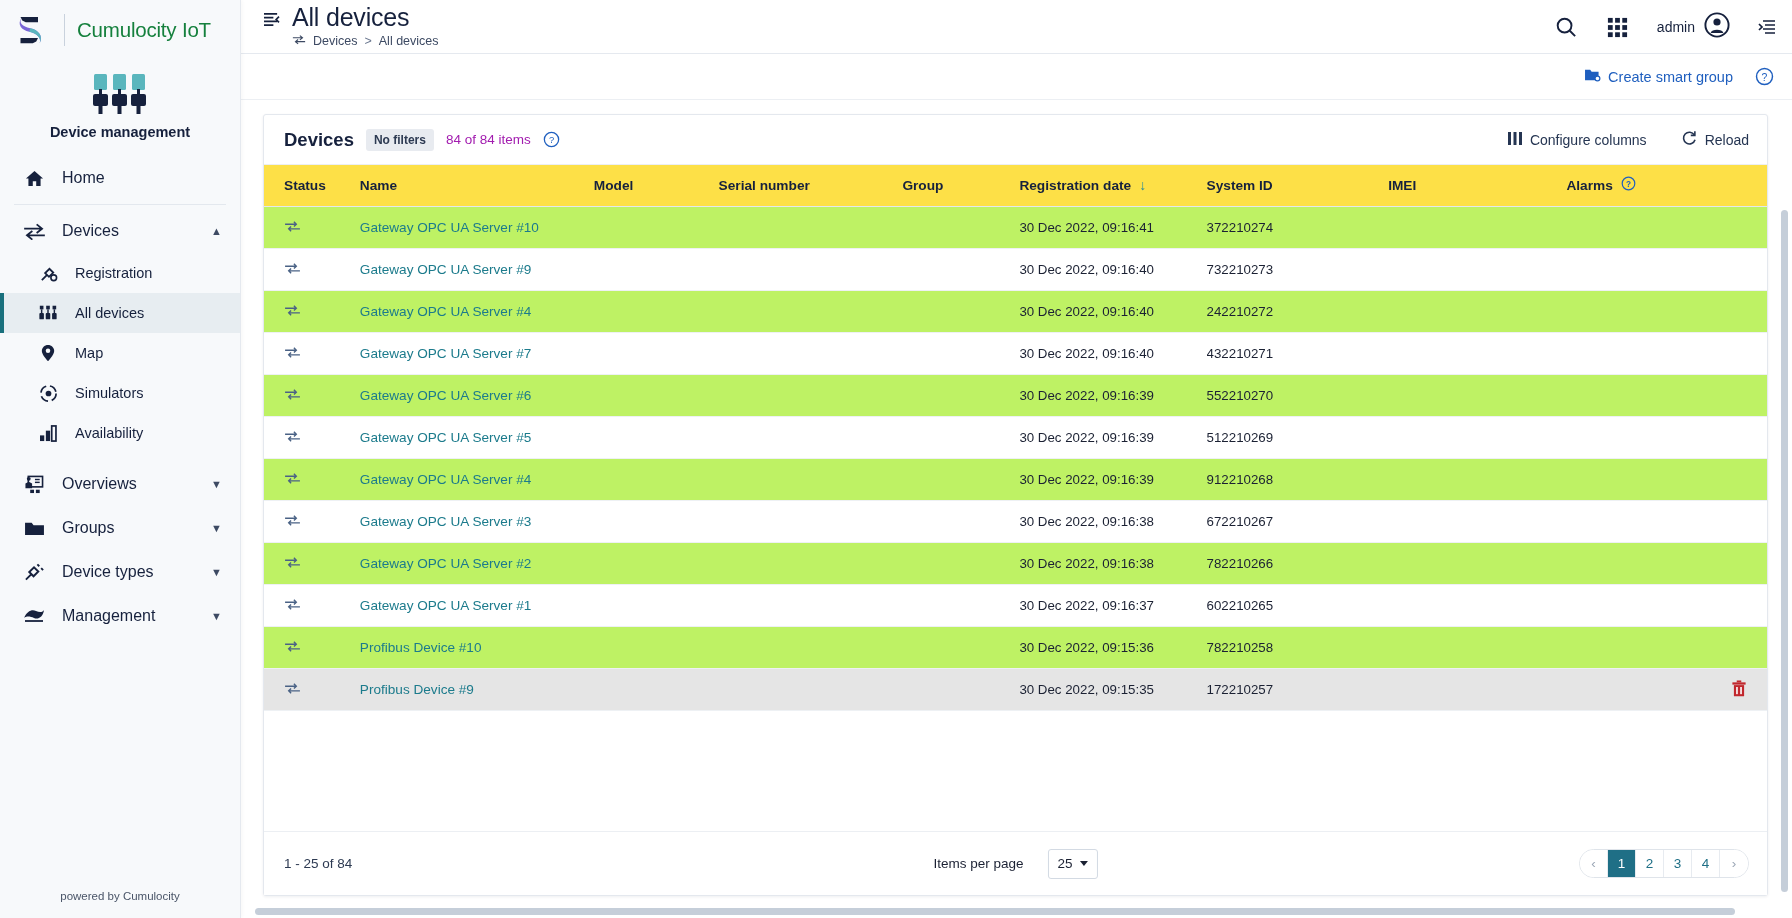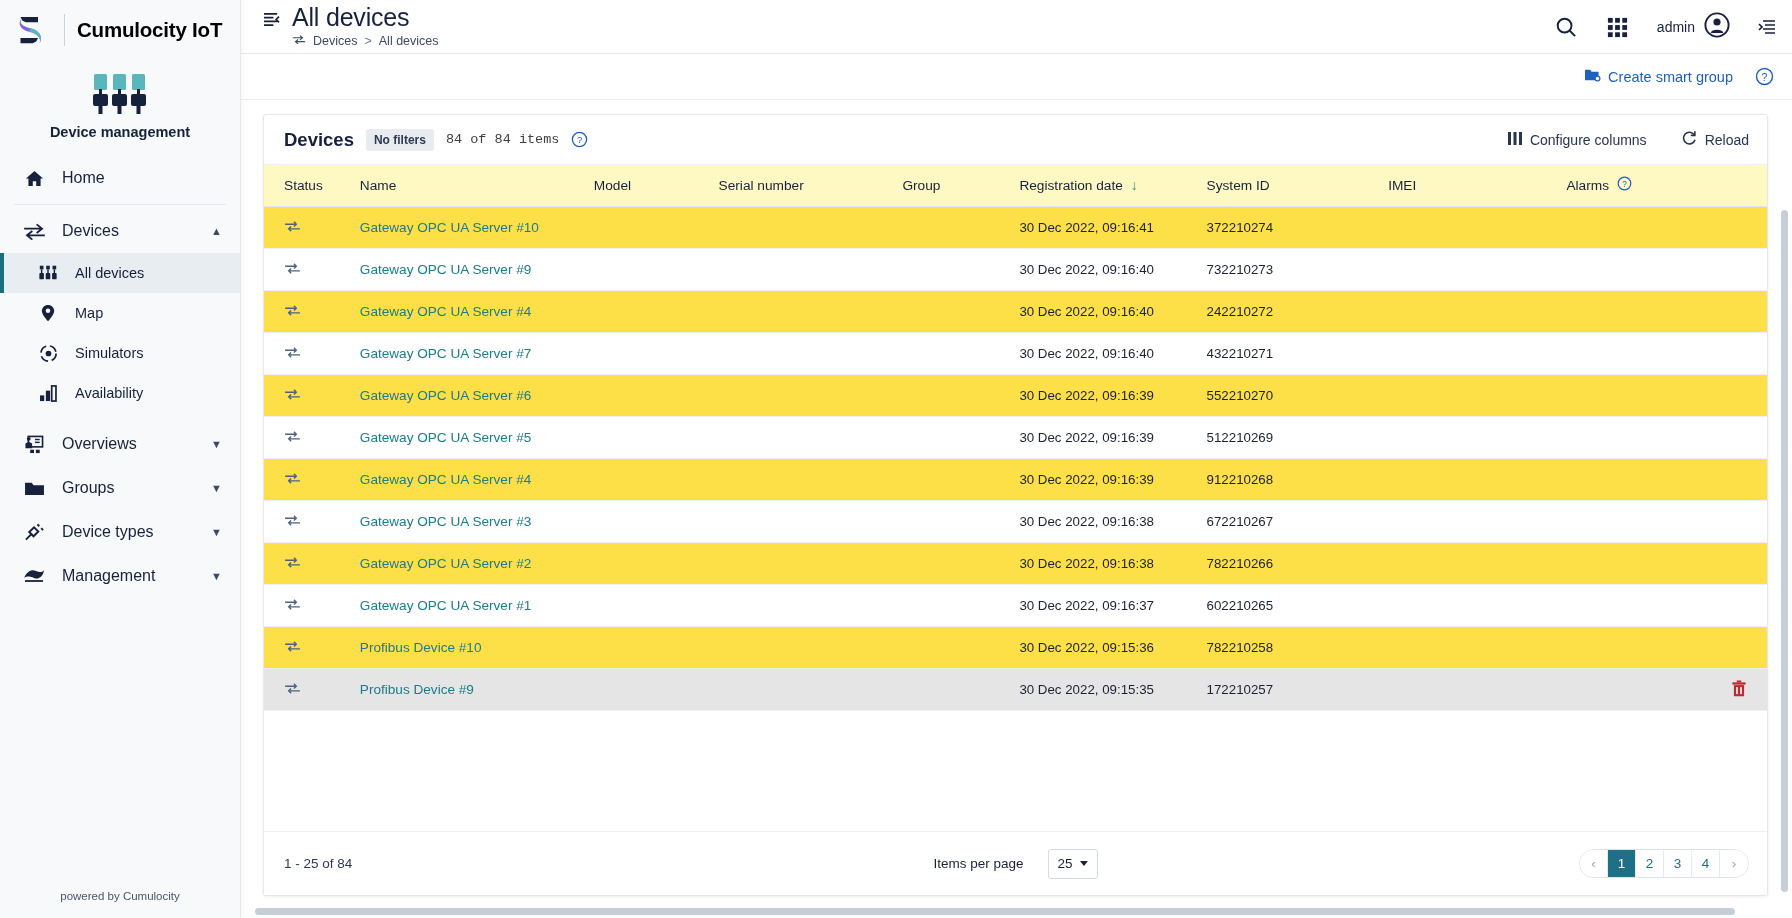--- a/index.html
+++ b/index.html
@@ -21,22 +21,22 @@
     position: relative; z-index: 5;
     box-shadow: 1px 0 4px rgba(0,0,0,0.04);
   }
   .brand {
     height: 60px; display: flex; align-items: center;
     padding-left: 10px; gap: 12px;
   }
   .brand-logo { width: 42px; height: 42px; flex: none; }
   .brand-divider { width: 1px; height: 32px; background: #c9d2dd; }
   .brand-title {
-    font-size: 20.5px; font-weight: bold; letter-spacing: -0.2px;
-    color: #000000;
+    font-size: 20.5px; font-weight: normal; letter-spacing: -0.2px;
+    color: #15803d;
   }
   .app-badge {
     padding: 12px 0 14px; text-align: center;
   }
   .app-badge-icon { height: 46px; display: block; margin: 0 auto 6px; }
   .app-badge-label { font-size: 14.5px; font-weight: bold; color: #16213d; }
 
   .nav { padding-top: 2px; }
   .nav-item {
     display: flex; align-items: center;
@@ -115,48 +115,48 @@
     height: 50px; display: flex; align-items: center;
     padding: 0 18px 0 20px; gap: 12px;
     border-bottom: 1px solid #eceff3;
   }
   .card-title { font-size: 18.5px; font-weight: bold; color: #16213d; }
   .badge-nofilters {
     background: #e8ebf0; color: #2d3a52;
     font-size: 12px; font-weight: bold;
     padding: 4px 8px; border-radius: 3px;
   }
-  .items-count { font-size: 13.5px; color: #404040; font-family: Liberation Mono, monospace; }
+  .items-count { font-size: 13.5px; color: #a21caf; }
   .card-head-right { margin-left: auto; display: flex; align-items: center; gap: 34px; }
   .head-action {
     display: flex; align-items: center; gap: 8px;
     font-size: 14px; color: #253552; cursor: pointer;
   }
 
   
   .tbl-wrap { flex: 1; overflow: hidden; position: relative; }
   table { width: 100%; border-collapse: collapse; table-layout: fixed; }
   thead th {
-    font-size: 13.7px; font-weight: normal; color: #16213d;
+    font-size: 13.7px; font-weight: bold; color: #16213d;
     text-align: center; padding: 11px 8px 12px 0;
     border-bottom: 1px solid #e4e8ee;
-    background: #fef9c3; white-space: nowrap;
+    background: #fde047; white-space: nowrap;
   }
   thead th:first-child { padding-left: 20px; }
   .th-inner { display: flex; align-items: center; gap: 8px; }
   .sort-arrow { color: #2a8b99; font-size: 14px; line-height: 1; }
 
   tbody td {
     font-size: 13.3px; color: #1b2133;
     padding: 0 8px 0 0; height: 42px; vertical-align: middle;
     border-bottom: 1px solid #eef1f4;
     white-space: nowrap; overflow: hidden; text-overflow: ellipsis;
   }
   tbody td:first-child { padding-left: 20px; }
-  tbody tr.alt { background: #fde047; }
+  tbody tr.alt { background: #bef264; }
   tbody tr.hovered { background: #e5e5e5; }
   .dev-link { color: #1c7b8c; text-decoration: none; cursor: pointer; font-size: 13.6px;}
   .date-cell { color: #1b2133; }
   .trash { color: #c1272d; cursor: pointer; display: inline-flex; }
   .td-right { text-align: right; padding-right: 20px; }
 
   
   col.c-status { width: 86px; }
   col.c-name   { width: 210px; }
   col.c-model  { width: 112px; }
@@ -263,20 +263,29 @@
         <span class="nav-icon">
           <svg width="21" height="17" viewBox="0 0 22 18">
             <path d="M1 6 h17 M14 2 l5 4 -5 4" stroke="#16213d" stroke-width="1.9" fill="none" stroke-linecap="square"></path>
             <path d="M21 13 H4 M8 9 l-5 4 5 4" stroke="#16213d" stroke-width="1.9" fill="none" stroke-linecap="square"></path>
           </svg>
         </span>
         <span class="nav-label">Devices</span>
         <span class="nav-chevron">▲</span>
       </div>
 
+      <div class="nav-item sub">
+        <span class="nav-icon">
+          <svg width="19" height="19" viewBox="0 0 20 20">
+            <path d="M3 17 L8 12 M6.5 9.5 l4 4 4.5-4.5 -4-4 Z" stroke="#16213d" stroke-width="1.9" fill="none"></path>
+            <circle cx="15.5" cy="14.5" r="3" stroke="#16213d" stroke-width="1.7" fill="none"></circle>
+          </svg>
+        </span>
+        <span class="nav-label">Registration</span>
+      </div>
 
       <div class="nav-item sub active">
         <span class="nav-icon">
           <svg width="20" height="18" viewBox="0 0 22 18">
             <rect x="2" y="1" width="4" height="4" fill="#16213d"></rect>
               <rect x="3.2" y="5" width="1.6" height="4" fill="#16213d"></rect>
               <rect x="1.5" y="9" width="5" height="7" rx="1" fill="#16213d"></rect>
             <rect x="9" y="1" width="4" height="4" fill="#16213d"></rect>
               <rect x="10.2" y="5" width="1.6" height="4" fill="#16213d"></rect>
               <rect x="8.5" y="9" width="5" height="7" rx="1" fill="#16213d"></rect>

